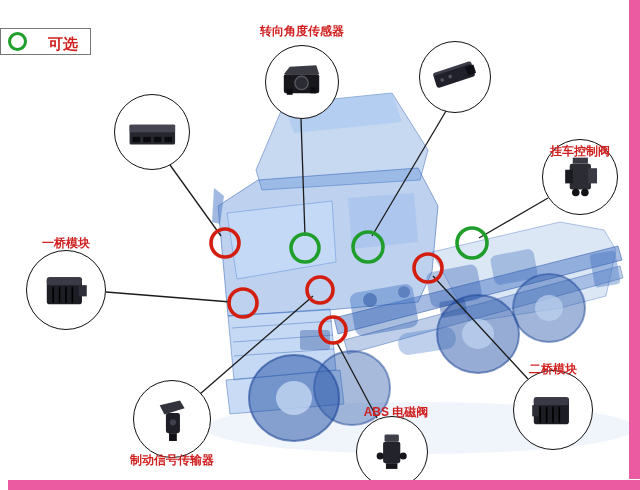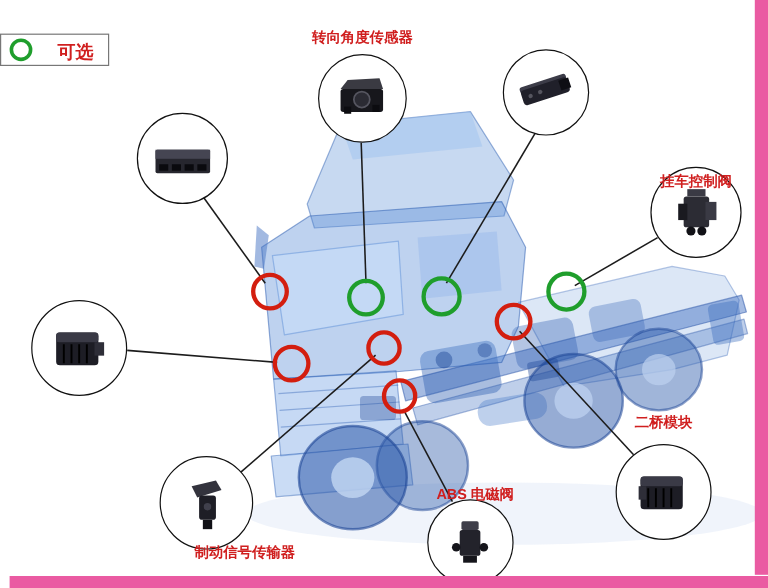--- a/index.html
+++ b/index.html
@@ -100,23 +100,24 @@
     </g>
   </svg>
 
   <div class="legend">
     <span class="legend-ring"></span>
     <span class="legend-text">可选</span>
   </div>
 
   <div class="callout-label" style="left:232px;top:24px;width:140px;">转向角度传感器</div>
   <div class="callout-label" style="left:544px;top:104px;width:72px;margin-top:40px;">挂车控制阀</div>
-  <div class="callout-label" style="left:513px;top:345px;width:80px;">二桥模块</div>
+  <div class="callout-label" style="left:26px;top:236px;width:80px;">一桥模块</div>
+  <div class="callout-label" style="left:513px;top:363px;width:80px;font-family:Liberation Mono, monospace;">二桥模块</div>
   <div class="callout-label" style="left:334px;top:405px;width:124px;">ABS 电磁阀</div>
-  <div class="callout-label" style="left:112px;top:453px;width:120px;margin-left:32px;">制动信号传输器</div>
+  <div class="callout-label" style="left:112px;top:453px;width:120px;">制动信号传输器</div>
 
   <div class="callout" style="left:265px;top:45px;width:74px;height:74px;">
     <svg viewBox="0 0 80 80">
       <path d="M16,30 L24,20 L60,18 L64,30 Z" fill="#3a3a42"></path>
       <rect x="16" y="30" width="48" height="26" rx="3" fill="#17171c"></rect>
       <circle cx="40" cy="42" r="9" fill="#2b2b33" stroke="#55555f" stroke-width="2"></circle>
       <rect x="20" y="50" width="8" height="8" fill="#0c0c10"></rect>
       <rect x="52" y="48" width="8" height="8" fill="#0c0c10"></rect>
     </svg>
   </div>

